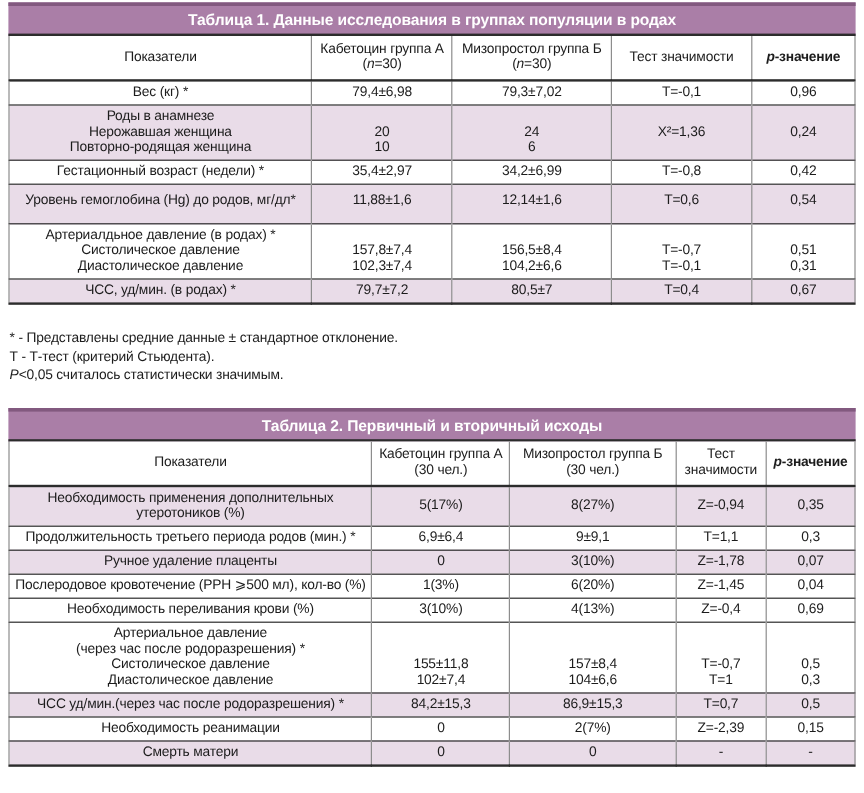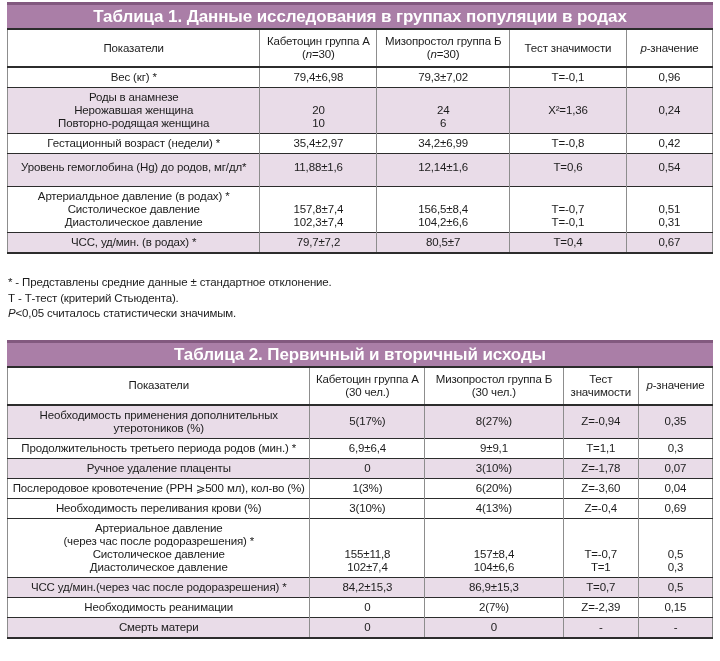--- a/index.html
+++ b/index.html
@@ -19,21 +19,21 @@
   }
   .tbl-section { }
   .tbl-section + .tbl-section { margin-top: 18px; }
 
   .title-bar {
     background: var(--bar, #aa7ea7);
     border-top: 3px solid var(--bar-top, #82597f);
     border-bottom: 2px solid var(--line-dark, #222222);
     color: var(--title-text, #ffffff);
     font-weight: 700;
-    font-size: 17px;
+    font-size: 13px;
     line-height: 15px;
     text-align: center;
     padding: 4px 2px 4px 2px;
     letter-spacing: -0.1px;
   }
 
   table.data-table {
     width: 100%;
     border-collapse: collapse;
     table-layout: fixed;
@@ -53,21 +53,21 @@
   }
   table.data-table th:first-child,
   table.data-table td:first-child { border-left: none; }
 
   table.data-table thead tr { border-bottom: 2px solid var(--line-dark, #2e2e2e); }
   table.data-table thead th {
     font-weight: 400;
     padding: 5px 2px;
     background: #ffffff;
   }
-  table.data-table thead th.bold { font-weight: 400; margin-top: 20px; }
+  table.data-table thead th.bold { font-weight: 700; margin-top: 20px; }
 
   table.data-table tbody tr { border-bottom: 1.5px solid var(--line-dark, #2e2e2e); }
   table.data-table tbody tr.shaded { background: var(--shade, #e9dce8); }
   table.data-table tbody tr.tall td { padding-top: 7px; padding-bottom: 12px; }
 
   td.label-cell {
     text-align: left;
     padding-left: 5px;
   }
   .cell-line { min-height: 13px; }
@@ -339,21 +339,21 @@
               <td class="label-cell">
                 <div class="cell-line">Послеродовое кровотечение (PPH ⩾500 мл), кол-во (%)</div>
               </td>
               <td>
                 <div class="cell-line">1(3%)</div>
               </td>
               <td>
                 <div class="cell-line">6(20%)</div>
               </td>
               <td>
-                <div class="cell-line">Z=-3,60</div>
+                <div class="cell-line">Z=-1,45</div>
               </td>
               <td>
                 <div class="cell-line">0,04</div>
               </td>
             </tr>
             <tr class="">
               <td class="label-cell">
                 <div class="cell-line">Необходимость переливания крови (%)</div>
               </td>
               <td>

